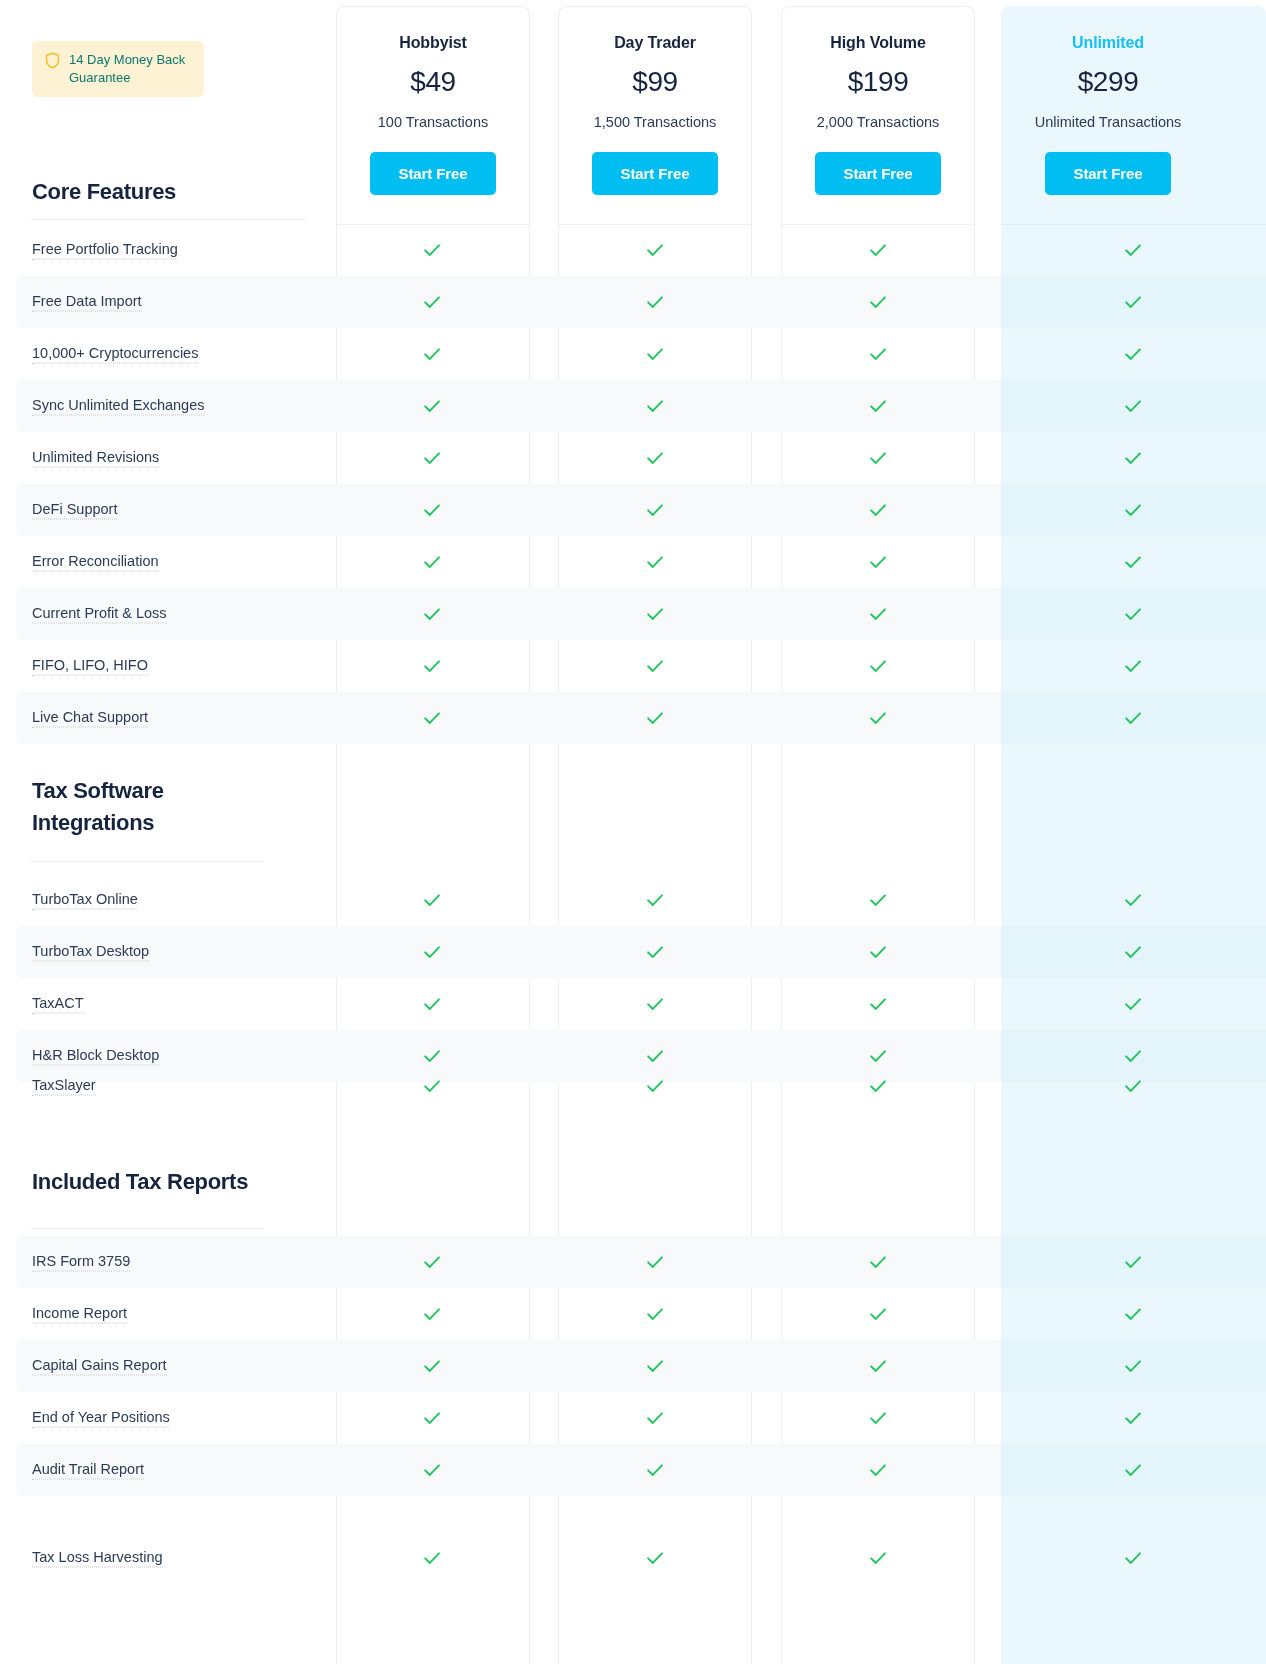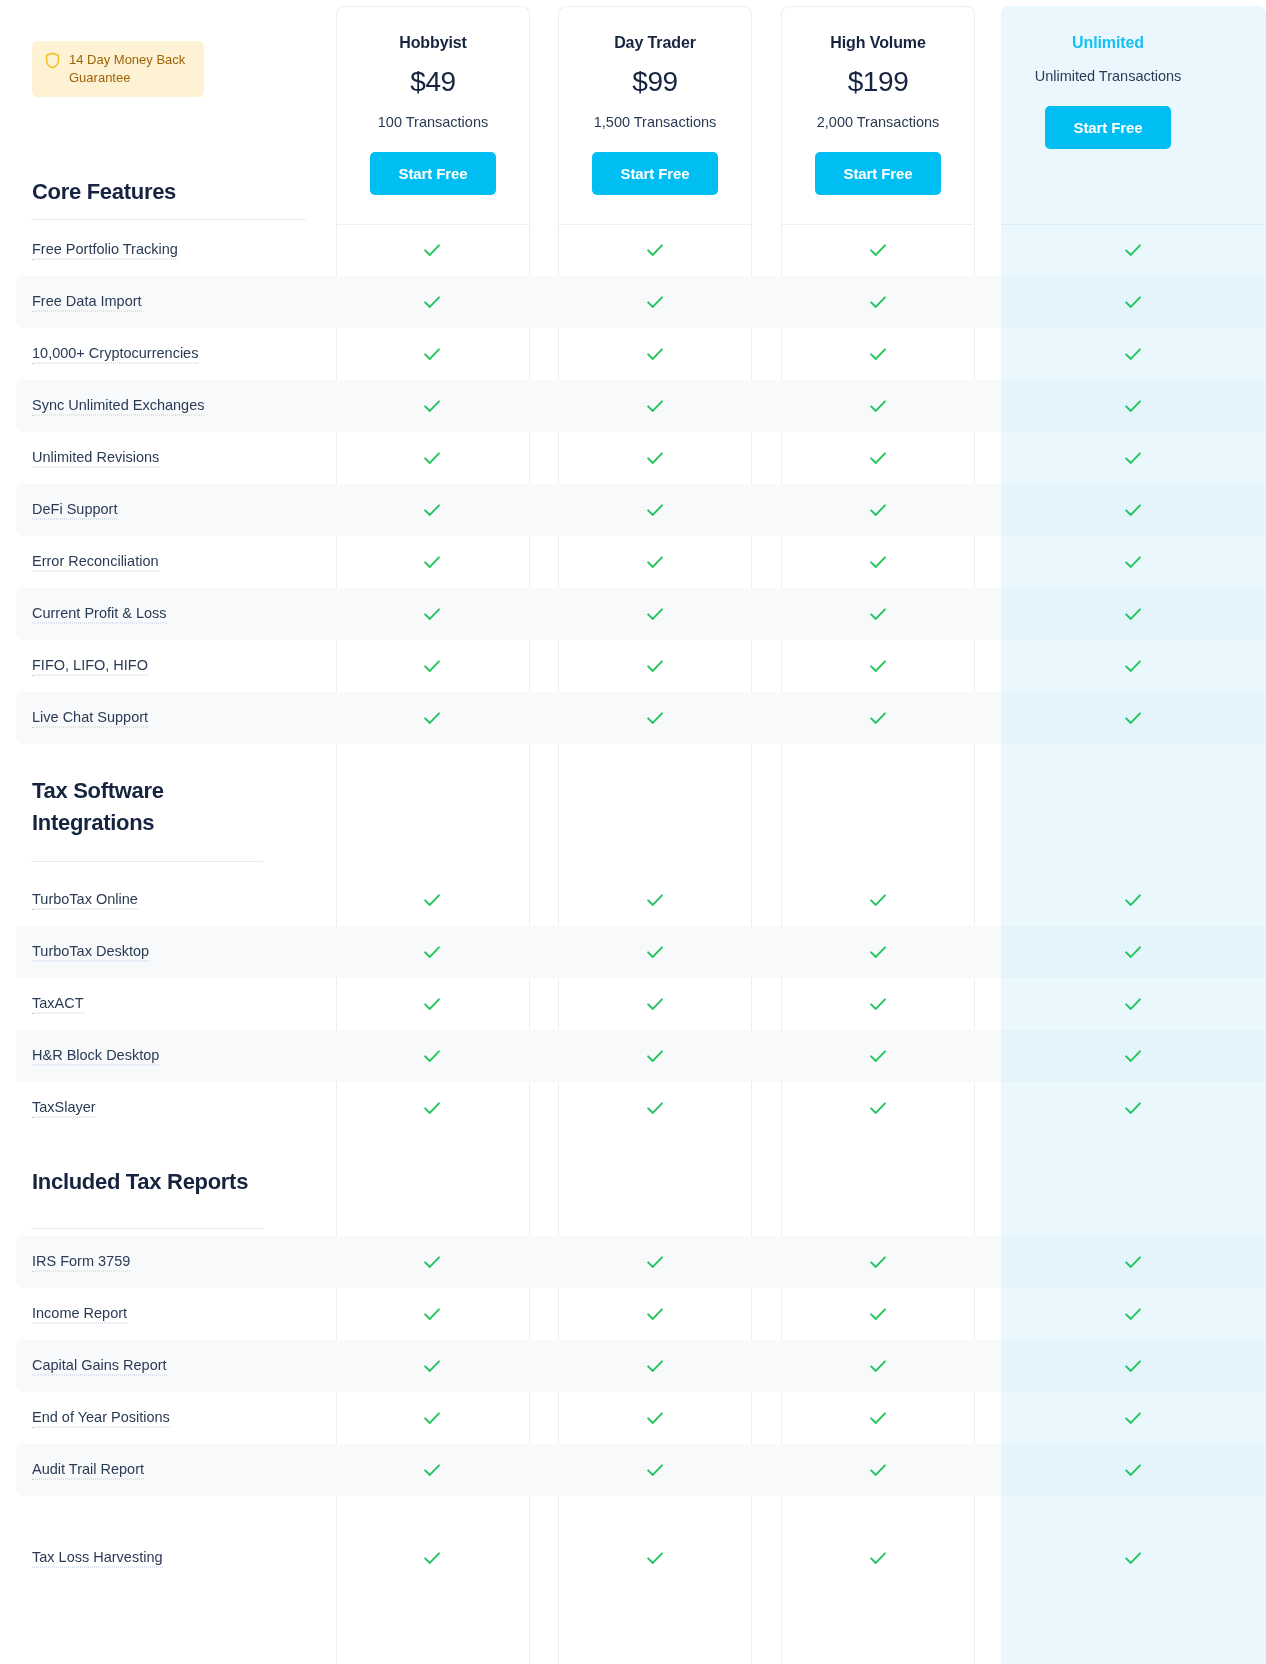--- a/index.html
+++ b/index.html
@@ -75,21 +75,21 @@
     align-items: flex-start;
     gap: 9px;
   }
   .guarantee-badge .shield {
     flex: 0 0 auto;
     margin-top: 1px;
   }
   .guarantee-badge .badge-text {
     font-size: 13px;
     line-height: 18px;
-    color: #a16207;
+    color: #0f766e;
     font-weight: 400;
   }
 
   .plan-head {
     position: absolute;
     top: 0;
     text-align: center;
   }
   .plan-head.h1 { left: 336px; width: 194px; }
   .plan-head.h2 { left: 558px; width: 194px; }
@@ -259,20 +259,21 @@
     <div class="plan-name">High Volume</div>
     <div class="plan-price">$199</div>
     <div class="plan-tx">2,000 Transactions</div>
     <div class="cta-wrap">
       <button class="cta">Start Free</button>
     </div>
   </div>
 
   <div class="plan-head h4">
     <div class="plan-name accent">Unlimited</div>
+    <div class="plan-price">$299</div>
     <div class="plan-tx">Unlimited Transactions</div>
     <div class="cta-wrap">
       <button class="cta">Start Free</button>
     </div>
   </div>
 
   <div class="head-rule r1"></div>
   <div class="head-rule r2"></div>
   <div class="head-rule r3"></div>
   <div class="head-rule r4"></div>
@@ -485,21 +486,21 @@
         <span class="check k2"><svg viewBox="0 0 24 24" width="22" height="22" fill="none" aria-hidden="true">
             <path d="M4.5 12.4 L9.6 17.4 L19.6 6.9" stroke="#21c45d" stroke-width="2.1" stroke-linecap="round" stroke-linejoin="round"></path>
           </svg></span>
         <span class="check k3"><svg viewBox="0 0 24 24" width="22" height="22" fill="none" aria-hidden="true">
             <path d="M4.5 12.4 L9.6 17.4 L19.6 6.9" stroke="#21c45d" stroke-width="2.1" stroke-linecap="round" stroke-linejoin="round"></path>
           </svg></span>
         <span class="check k4"><svg viewBox="0 0 24 24" width="22" height="22" fill="none" aria-hidden="true">
             <path d="M4.5 12.4 L9.6 17.4 L19.6 6.9" stroke="#21c45d" stroke-width="2.1" stroke-linecap="round" stroke-linejoin="round"></path>
           </svg></span>
       </div>
-      <div class="frow" style="top: 1082px;">
+      <div class="frow" style="top: 1060px;">
         <span class="flabel">TaxSlayer</span>
         <span class="check k1"><svg viewBox="0 0 24 24" width="22" height="22" fill="none" aria-hidden="true">
             <path d="M4.5 12.4 L9.6 17.4 L19.6 6.9" stroke="#21c45d" stroke-width="2.1" stroke-linecap="round" stroke-linejoin="round"></path>
           </svg></span>
         <span class="check k2"><svg viewBox="0 0 24 24" width="22" height="22" fill="none" aria-hidden="true">
             <path d="M4.5 12.4 L9.6 17.4 L19.6 6.9" stroke="#21c45d" stroke-width="2.1" stroke-linecap="round" stroke-linejoin="round"></path>
           </svg></span>
         <span class="check k3"><svg viewBox="0 0 24 24" width="22" height="22" fill="none" aria-hidden="true">
             <path d="M4.5 12.4 L9.6 17.4 L19.6 6.9" stroke="#21c45d" stroke-width="2.1" stroke-linecap="round" stroke-linejoin="round"></path>
           </svg></span>

